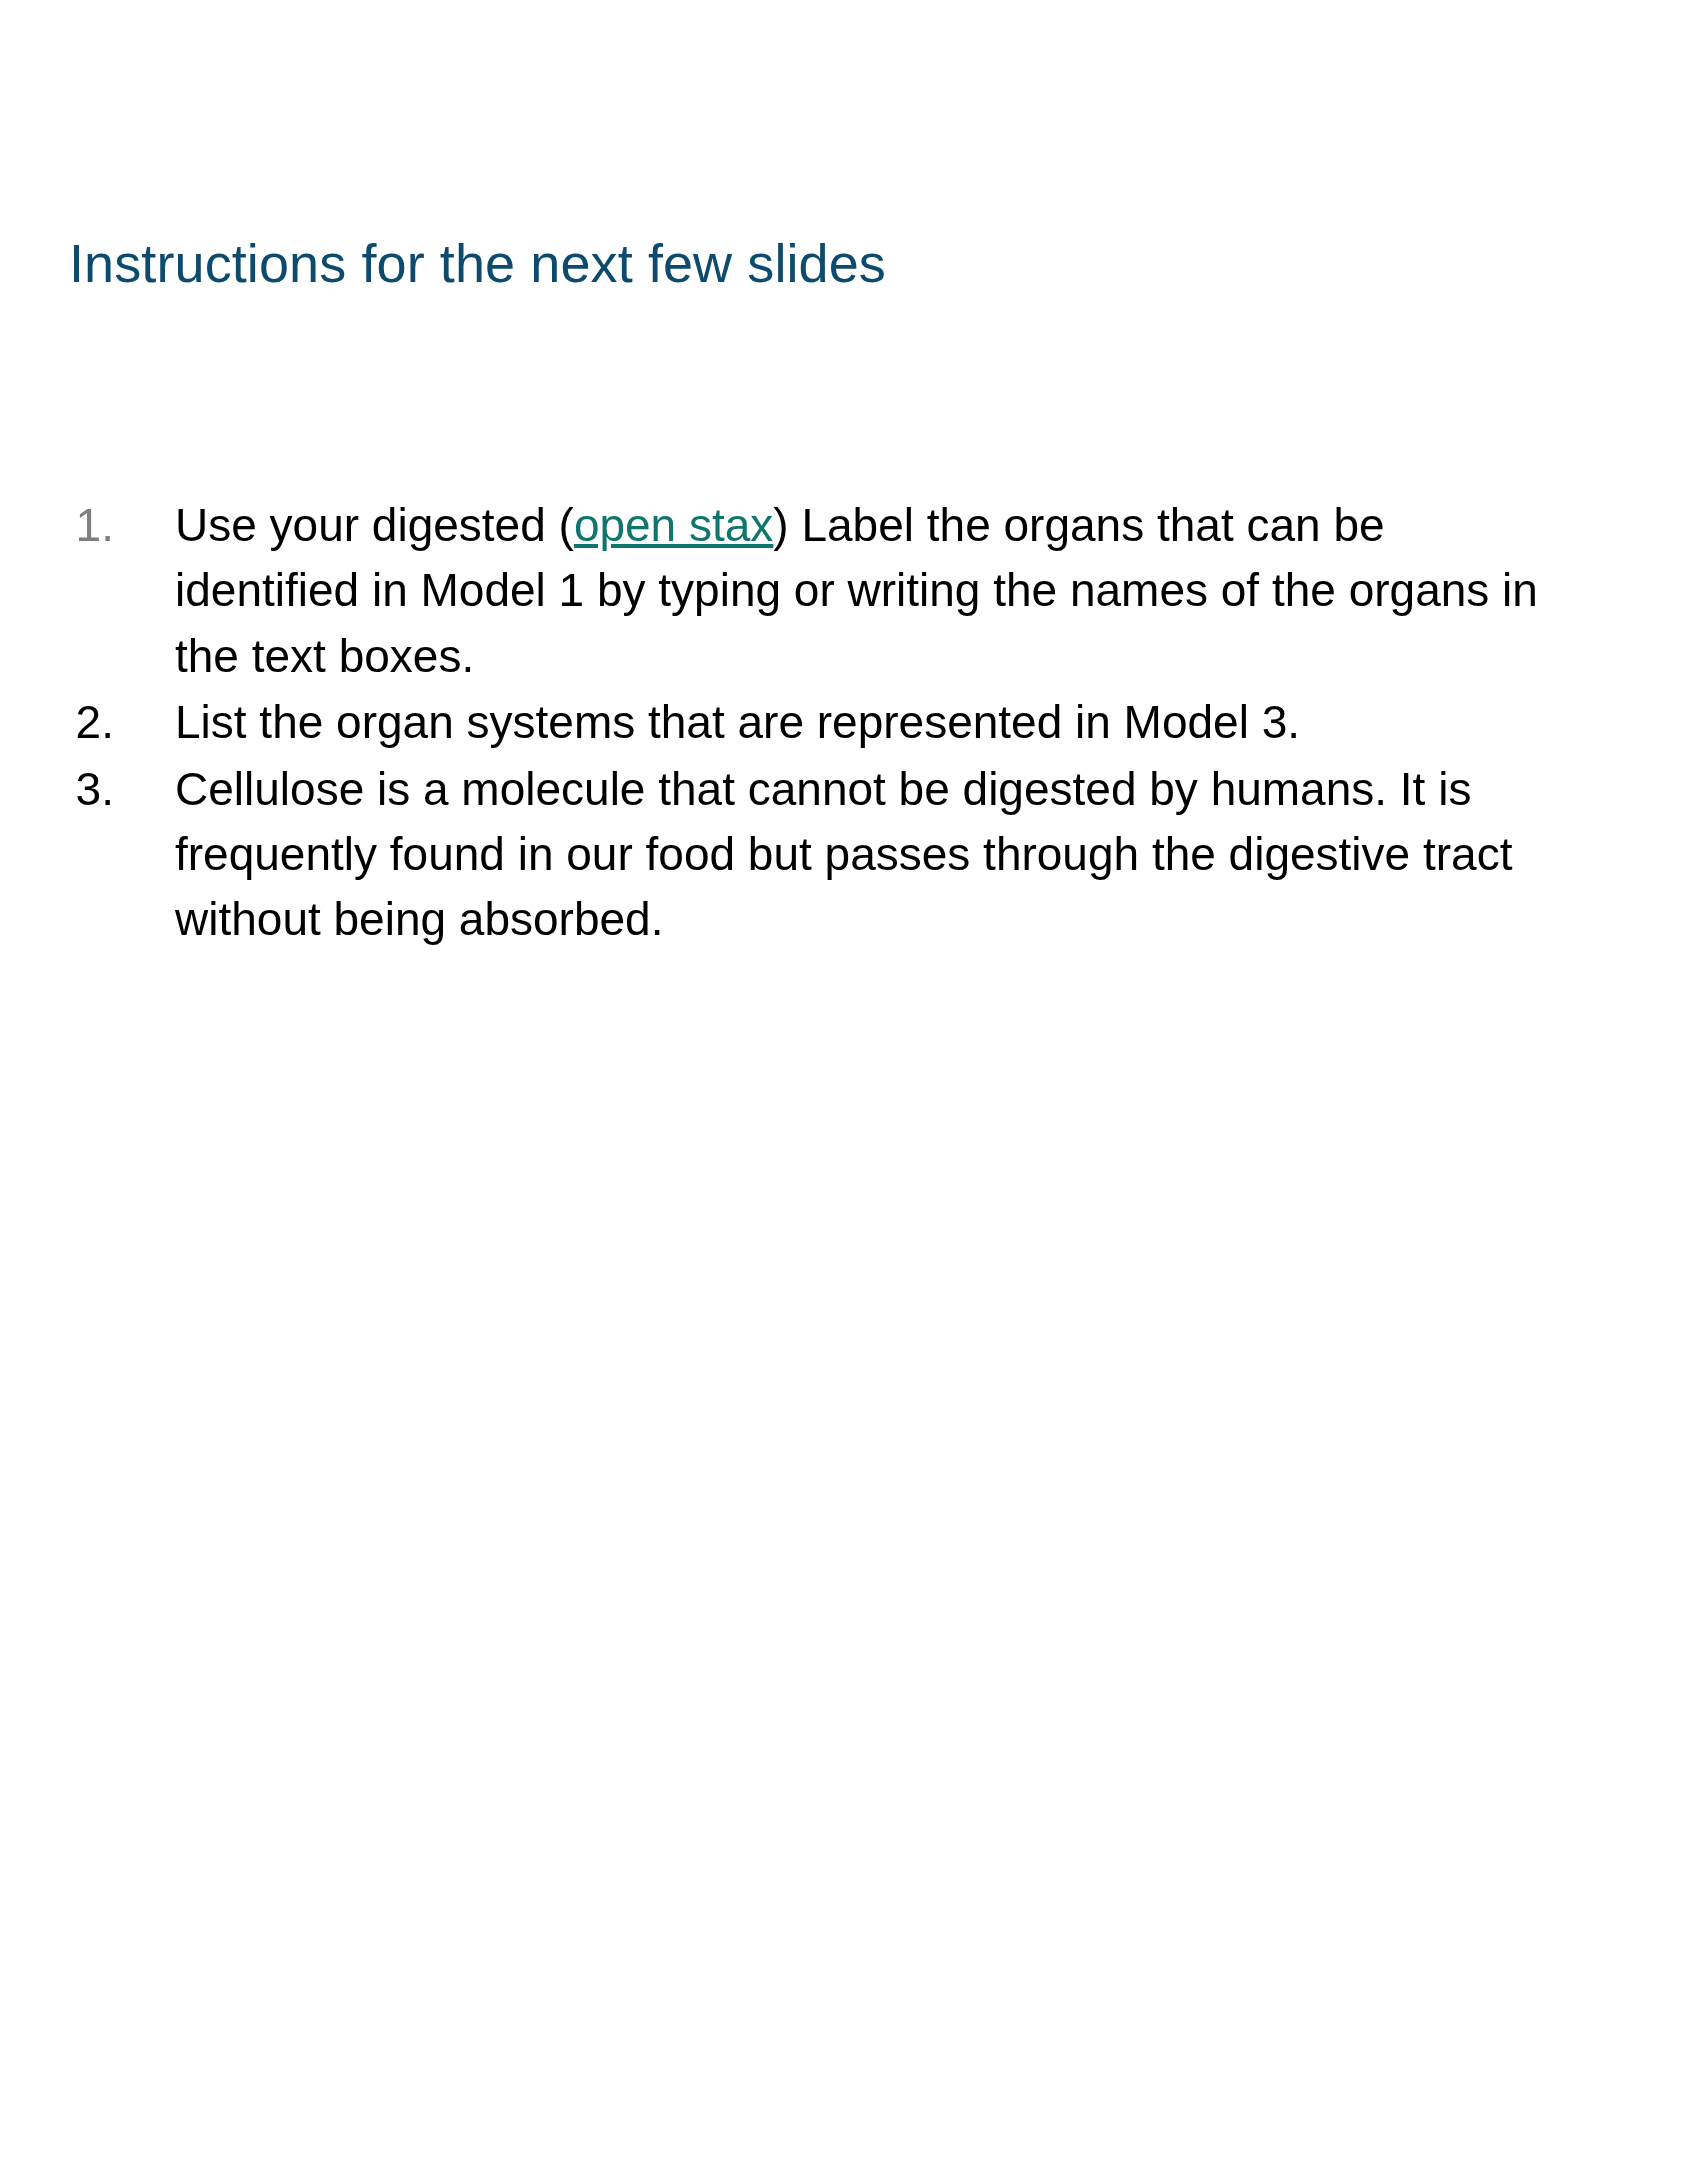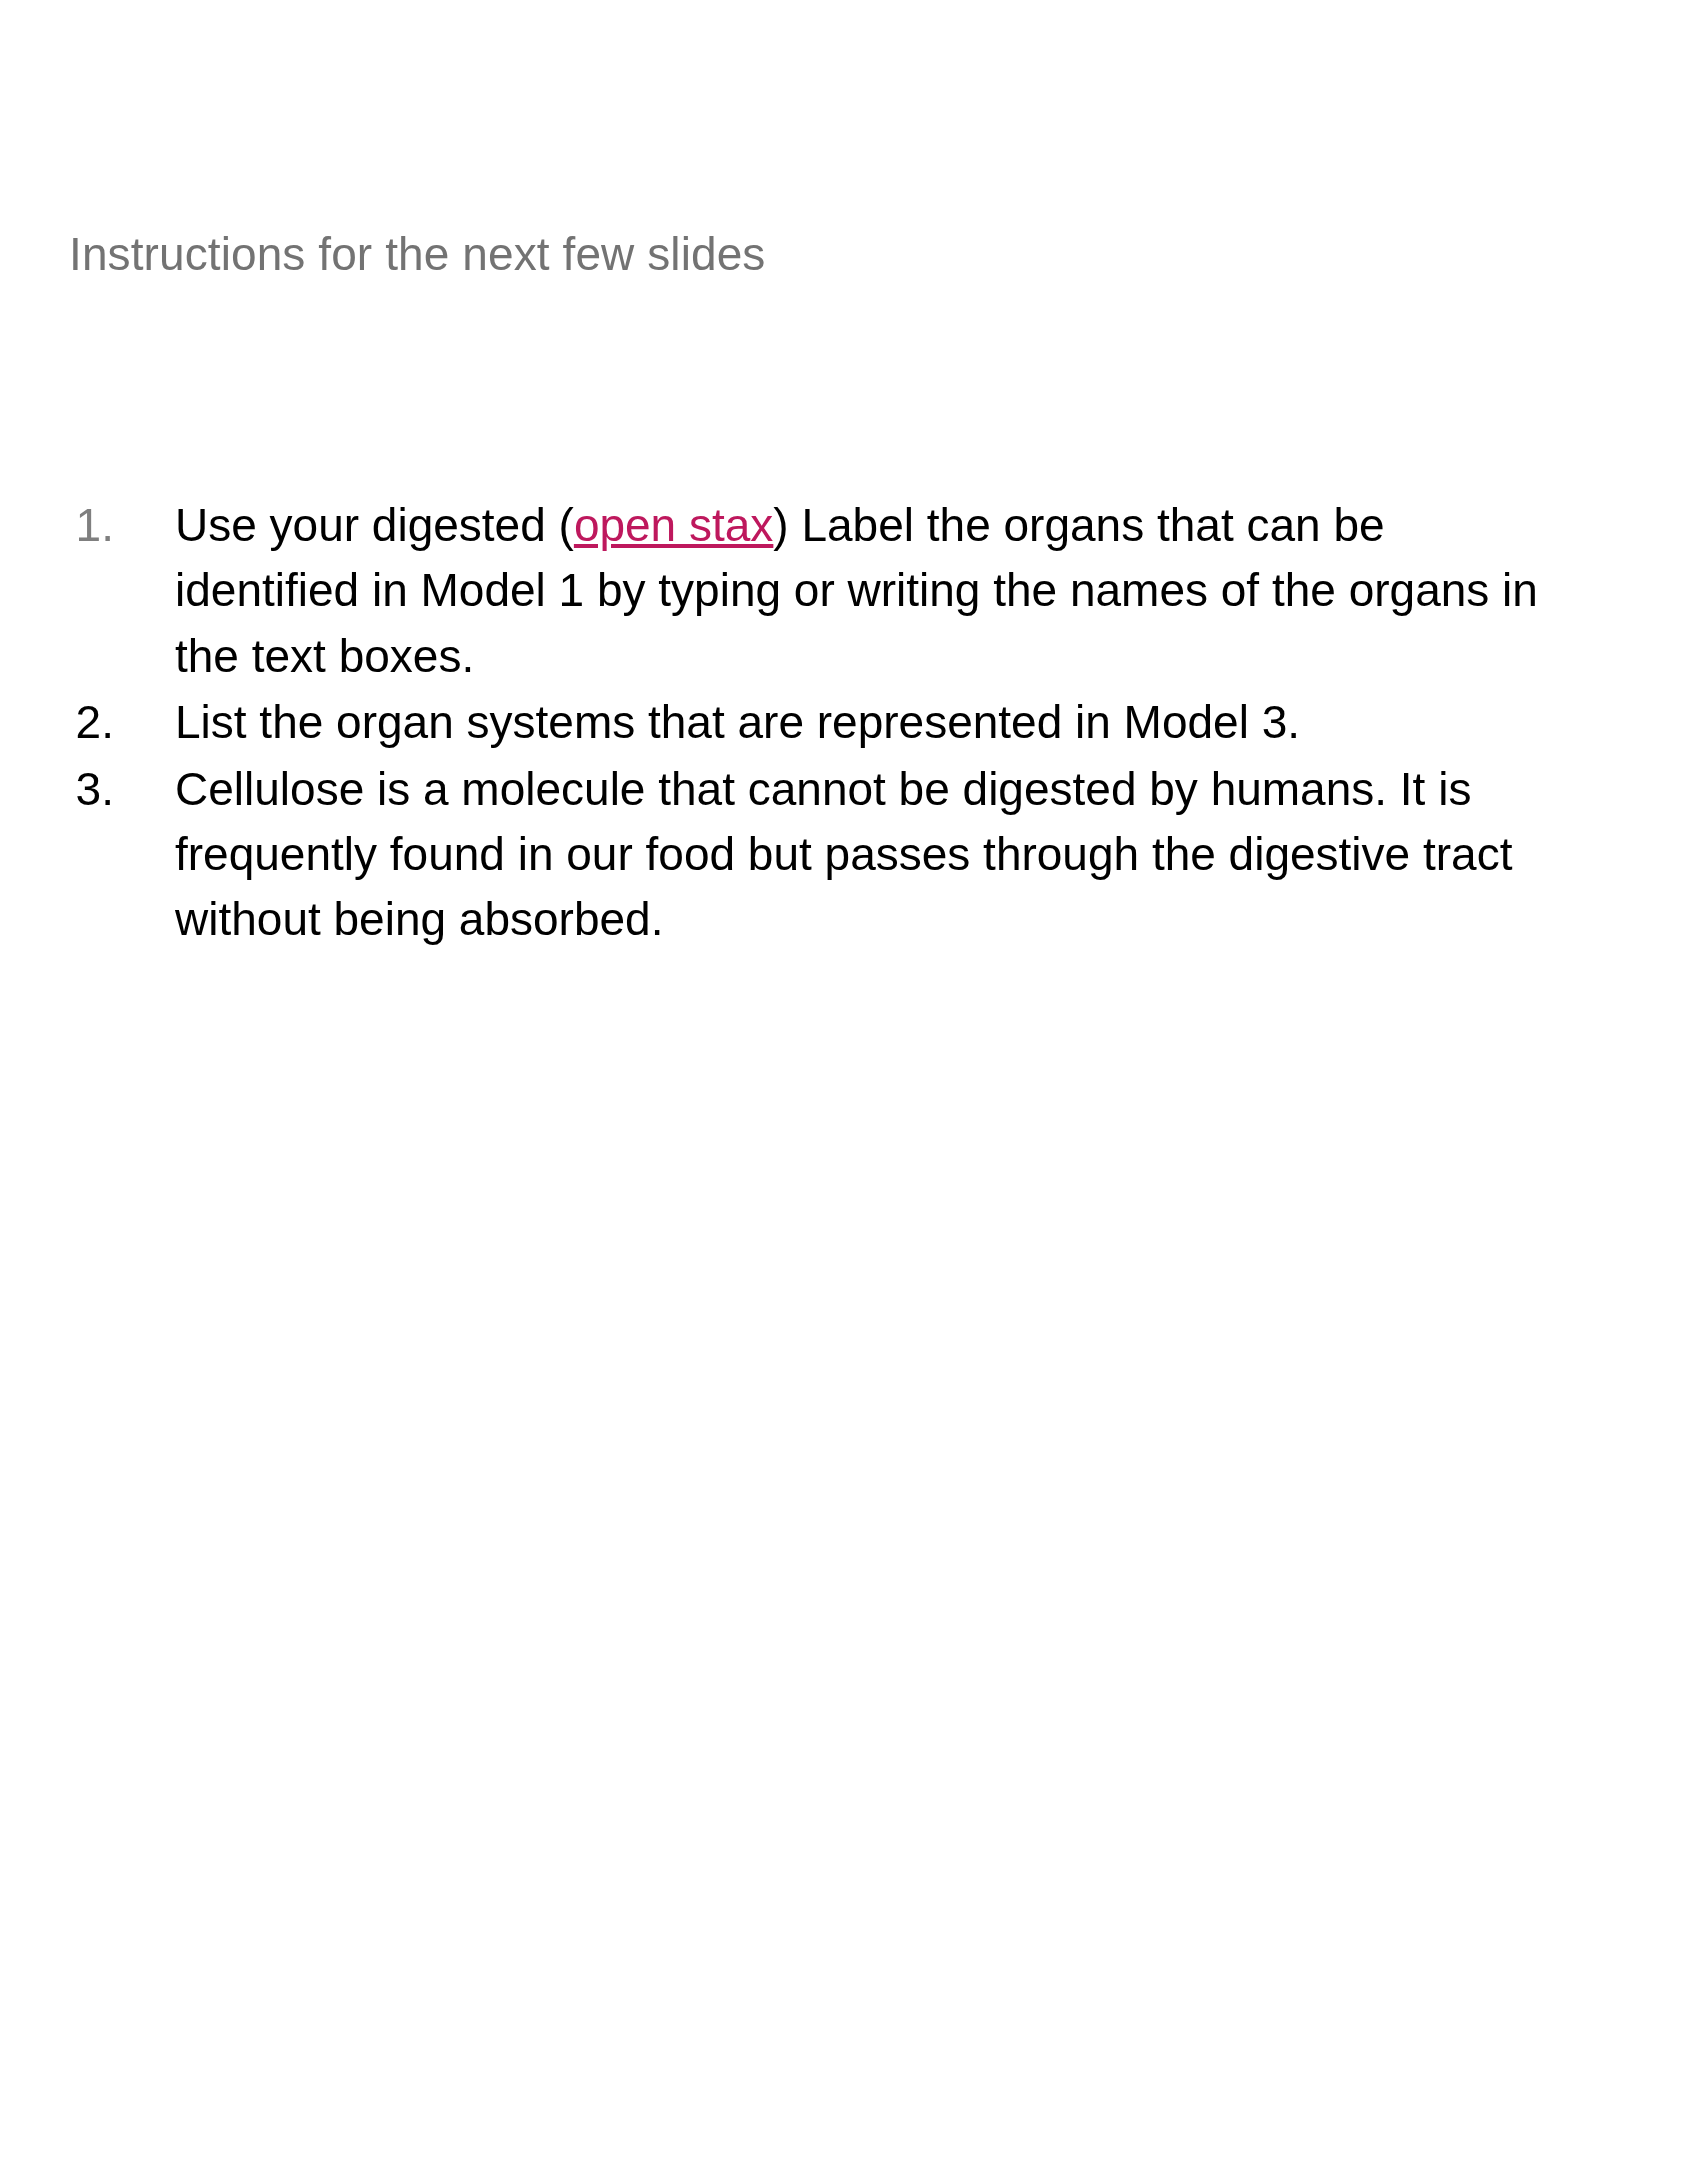--- a/index.html
+++ b/index.html
@@ -18,24 +18,24 @@
     position: relative;
     width: 1687px;
     height: 2183px;
     box-sizing: border-box;
   }
   .title {
     position: absolute;
     left: 69px;
     top: 198px;
     width: 1522px;
-    font-size: 46px;
+    font-size: 54px;
     line-height: 1.1;
     font-weight: normal;
-    color: #737373;
+    color: #0c4a6e;
     letter-spacing: 0.1px;
   }
   .body-list {
     position: absolute;
     left: 69px;
     top: 493px;
     width: 1542px;
     margin: 0;
     padding: 0;
     list-style: none;
@@ -57,21 +57,21 @@
     color: #000000;
   }
   .item.first .marker {
     color: #7f7f7f;
   }
   .item-text {
     flex: 1 1 auto;
     padding-right: 40px;
   }
   .link {
-    color: #be185d;
+    color: #0f766e;
     text-decoration: underline;
     text-underline-offset: 2.6px;
   }
 </style>
 </head>
 <body>
 
 <div class="slide">
 
   <h1 class="title">Instructions for the next few slides</h1>

